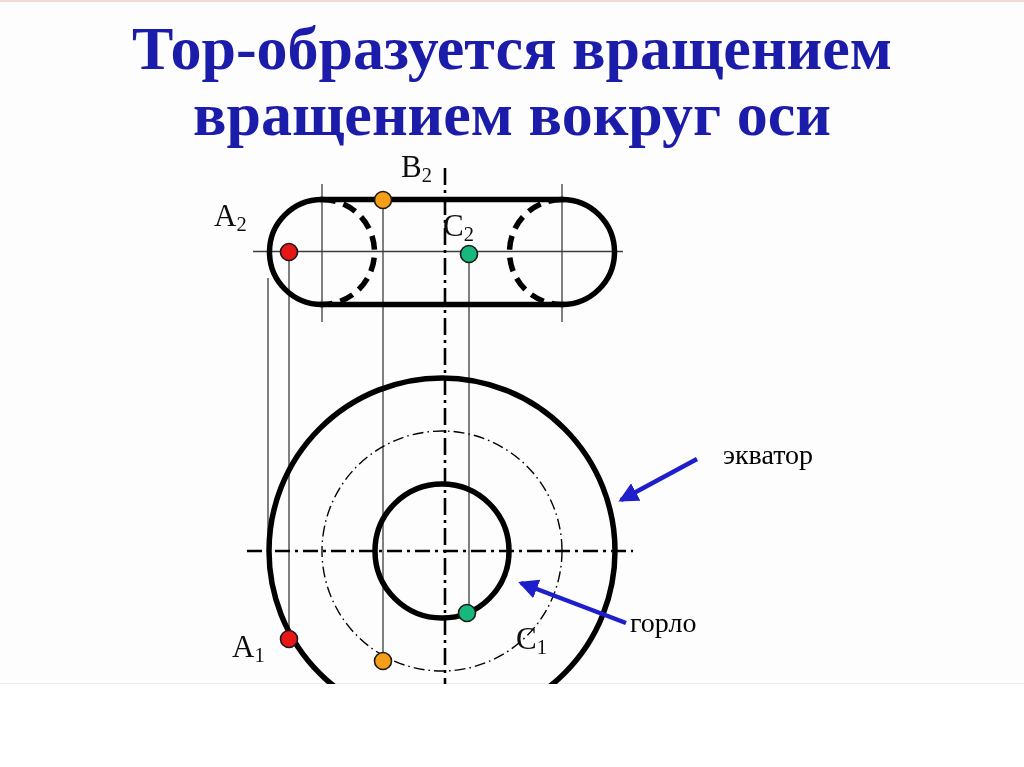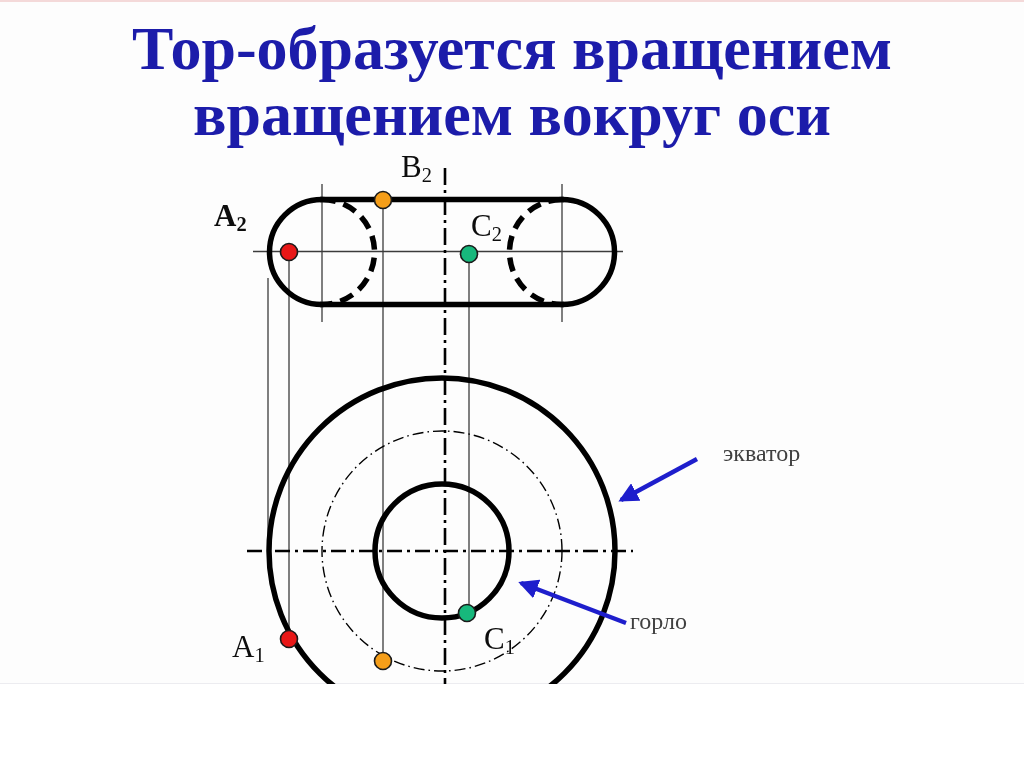--- a/index.html
+++ b/index.html
@@ -5,27 +5,27 @@
   html,body{margin:0;padding:0;background:#ffffff;}
   .stage{position:relative;width:1024px;height:684px;background:#fdfdfd;
          font-family:"Liberation Serif",serif;overflow:hidden;}
   .top-border{position:absolute;top:0;left:0;right:0;height:2px;background:#f4d9d9;}
   .bottom-border{position:absolute;bottom:0;left:0;right:0;height:1px;background:#ececf0;}
   .drawing{position:absolute;left:0;top:0;width:1024px;height:767px;}
   .title{position:absolute;top:15px;left:0;width:100%;text-align:center;
          font-size:62px;line-height:66px;font-weight:bold;color:#1c1caa;}
   .pt-label{position:absolute;font-size:31px;line-height:1;color:#0d0d0d;white-space:nowrap;}
   .pt-label sub{font-size:0.66em;vertical-align:-0.22em;}
-  .callout-label{position:absolute;font-size:24px;line-height:1;color:#404040;white-space:nowrap;}
-  .lbl-a2{left:214px;top:200px;font-weight:bold;}
+  .callout-label{position:absolute;font-size:28px;line-height:1;color:#000000;white-space:nowrap;}
+  .lbl-a2{left:214px;top:200px;}
   .lbl-b2{left:401px;top:151px;}
-  .lbl-c2{left:471px;top:210px;}
+  .lbl-c2{left:443px;top:210px;}
   .lbl-a1{left:232px;top:631px;font-family:Liberation Serif, serif;}
   .lbl-b1{left:402px;top:683px;font-family:Liberation Serif, serif;}
-  .lbl-c1{left:484px;top:623px;}
+  .lbl-c1{left:516px;top:623px;}
   .lbl-equator{left:723px;top:441px;}
   .lbl-throat{left:630px;top:609px;}
 </style>
 </head>
 <body>
 
 <div class="stage">
   <div class="top-border"></div>
   <div class="bottom-border"></div>
 

